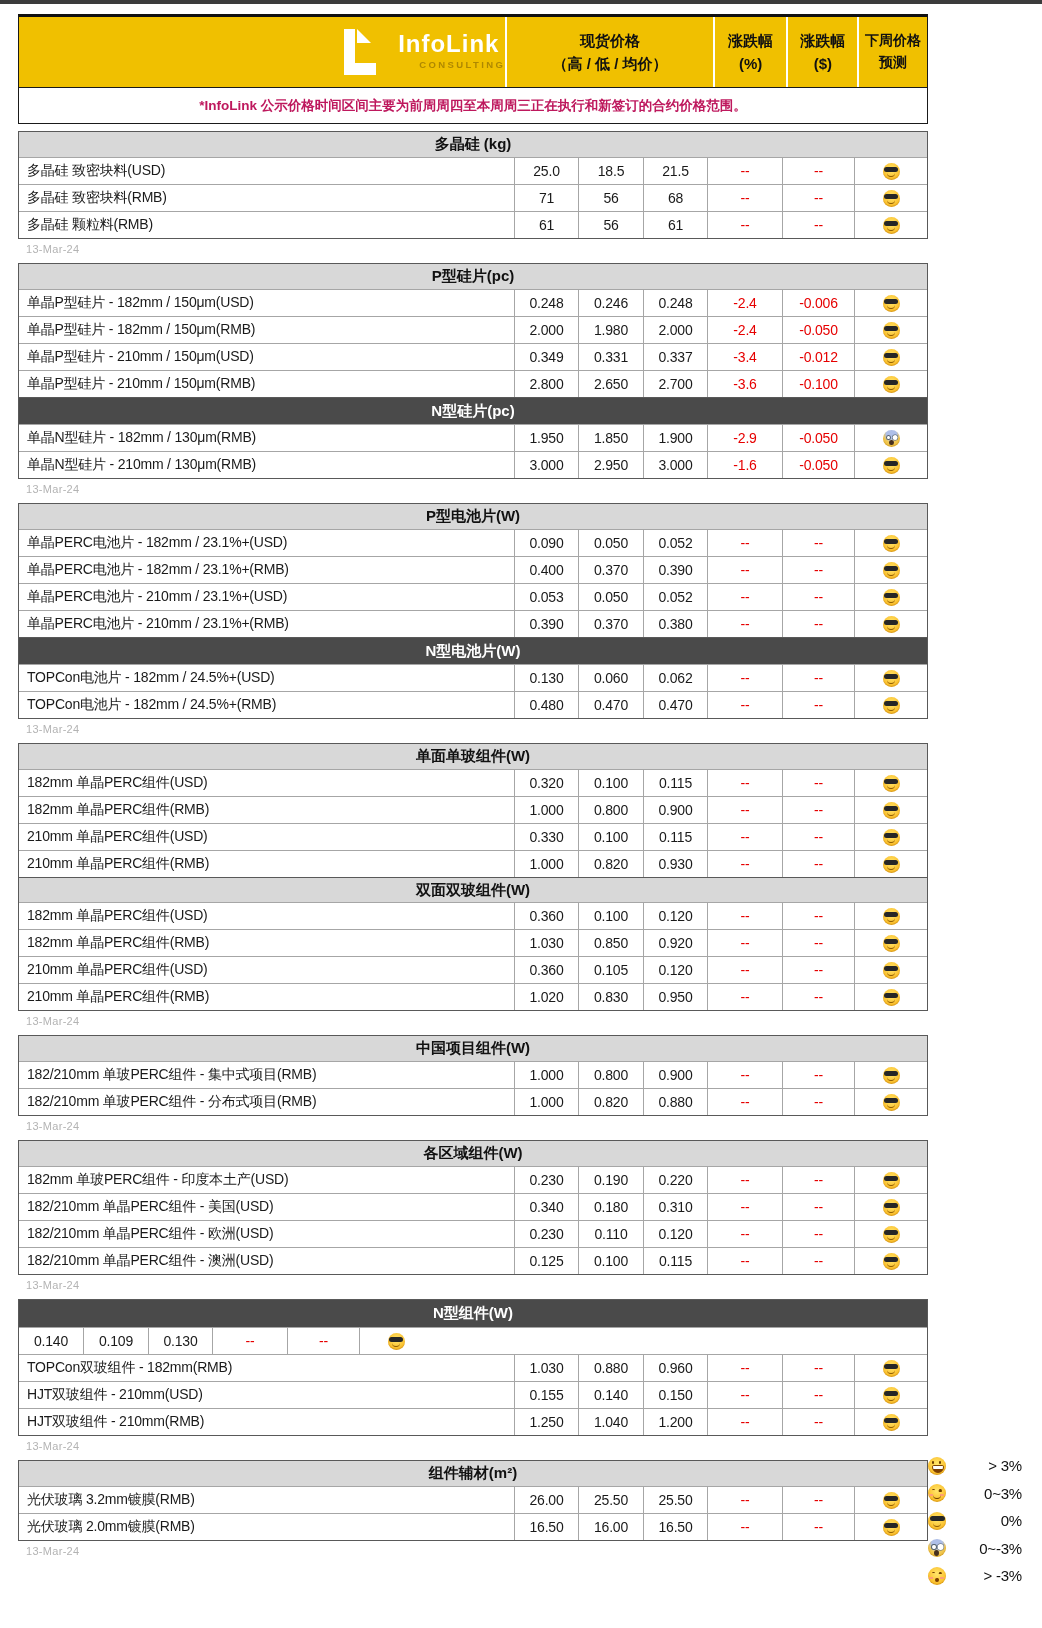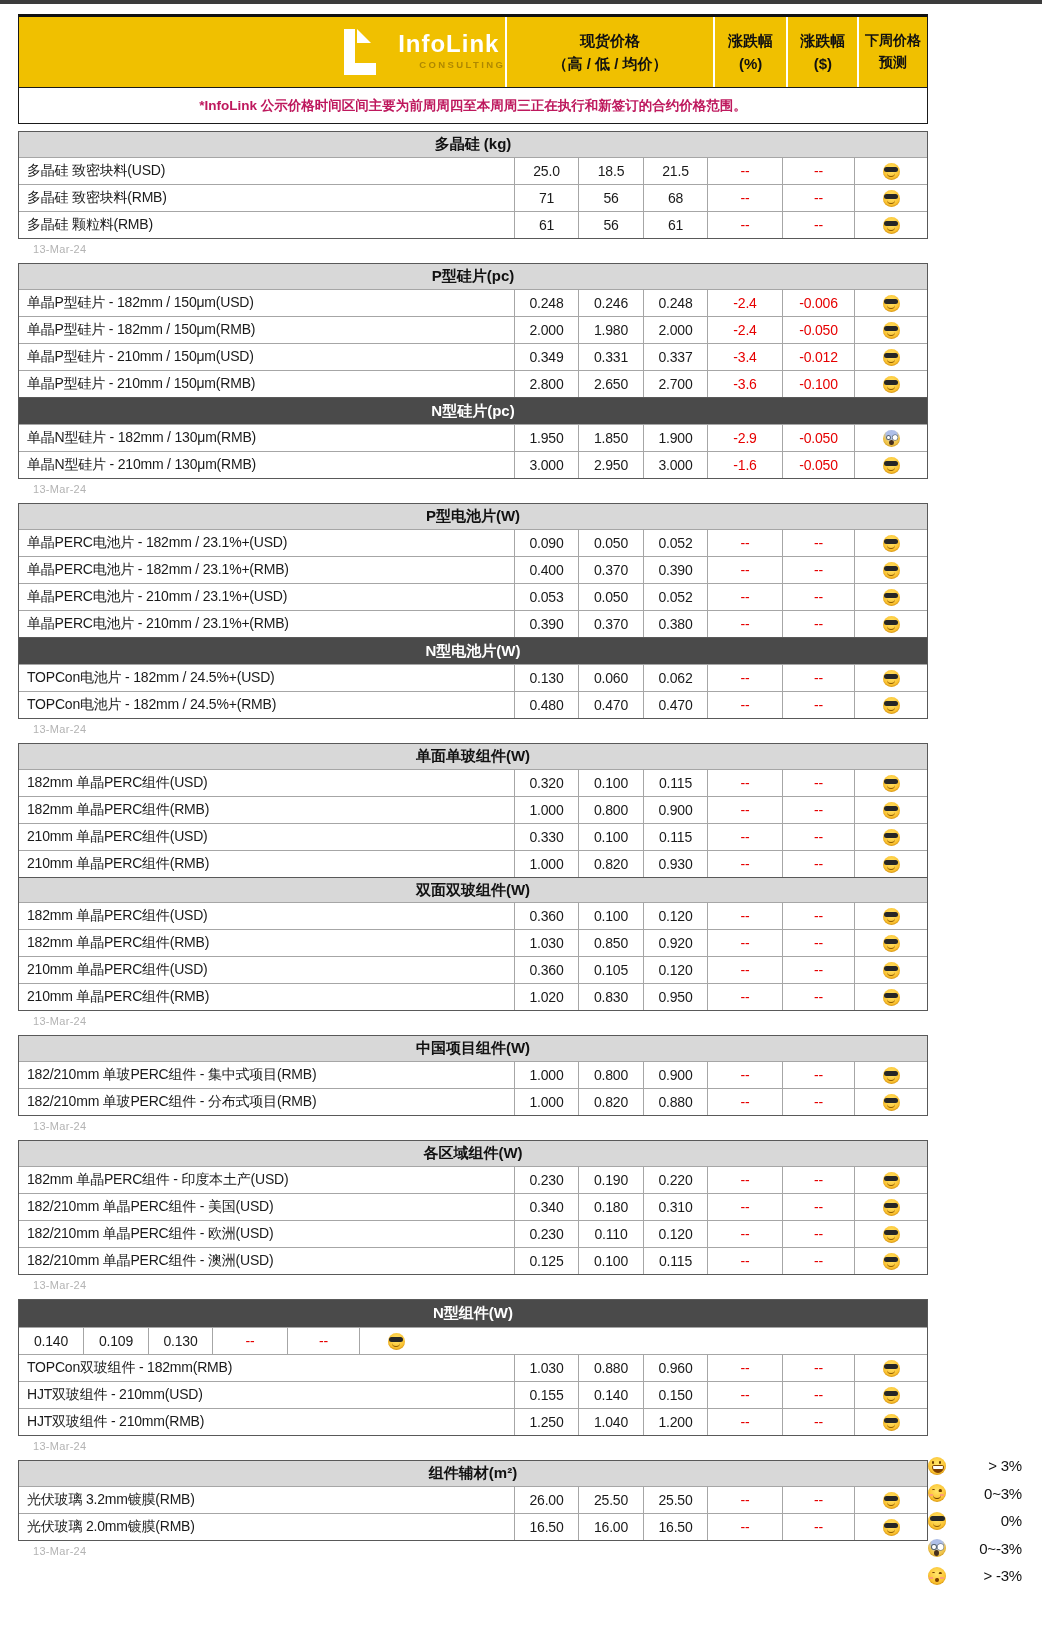--- a/index.html
+++ b/index.html
@@ -50,21 +50,21 @@
   .cell+.cell{border-left:1px solid var(--grid);}
   .c-name{width:495px;justify-content:flex-start;padding-left:8px;}
   .c-h{width:64px;}
   .c-l{width:65px;}
   .c-a{width:64px;}
   .c-pct{width:75px;}
   .c-usd{width:72px;}
   .c-emo{width:73px;}
   .neg{color:var(--neg);}
 
-  .date-label{font-size:11px;color:#B3B3B3;margin:4px 0 8px 15px;letter-spacing:0.3px;}
+  .date-label{font-size:11px;color:#B3B3B3;margin:4px 0 8px 8px;letter-spacing:0.3px;}
 
   
   .emo{position:relative;display:inline-block;width:17px;height:17px;border-radius:50%;
     background:radial-gradient(circle at 50% 38%,#ffe265 8%,#fbc02d 65%,#eda61a 100%);
     box-shadow:inset 0 -1px 1px rgba(160,100,0,.35);}
   
   .emo.sunglasses::before{content:"";position:absolute;left:1.5px;right:1.5px;top:4.5px;height:4.8px;
     background:#262626;border-radius:2.5px;}
   .emo.sunglasses::after{content:"";position:absolute;left:4.5px;bottom:2.5px;width:8px;height:4px;
     border-bottom:1.7px solid #8d5a00;border-radius:0 0 8px 8px;}
@@ -442,21 +442,21 @@
             <div class="cell c-usd neg">--</div>
             <div class="cell c-emo">
               <span class="emo sunglasses"></span>
             </div>
           </div>
         </div>
         <div class="date-label">13-Mar-24</div>
         <div class="block">
           <div class="sec-header light">各区域组件(W)</div>
           <div class="row">
-            <div class="cell c-name">182mm 单晶PERC组件 - 印度本土产(USD)</div>
+            <div class="cell c-name">182mm 单玻PERC组件 - 印度本土产(USD)</div>
             <div class="cell c-h">0.230</div>
             <div class="cell c-l">0.190</div>
             <div class="cell c-a">0.220</div>
             <div class="cell c-pct neg">--</div>
             <div class="cell c-usd neg">--</div>
             <div class="cell c-emo">
               <span class="emo sunglasses"></span>
             </div>
           </div>
           <div class="row">

